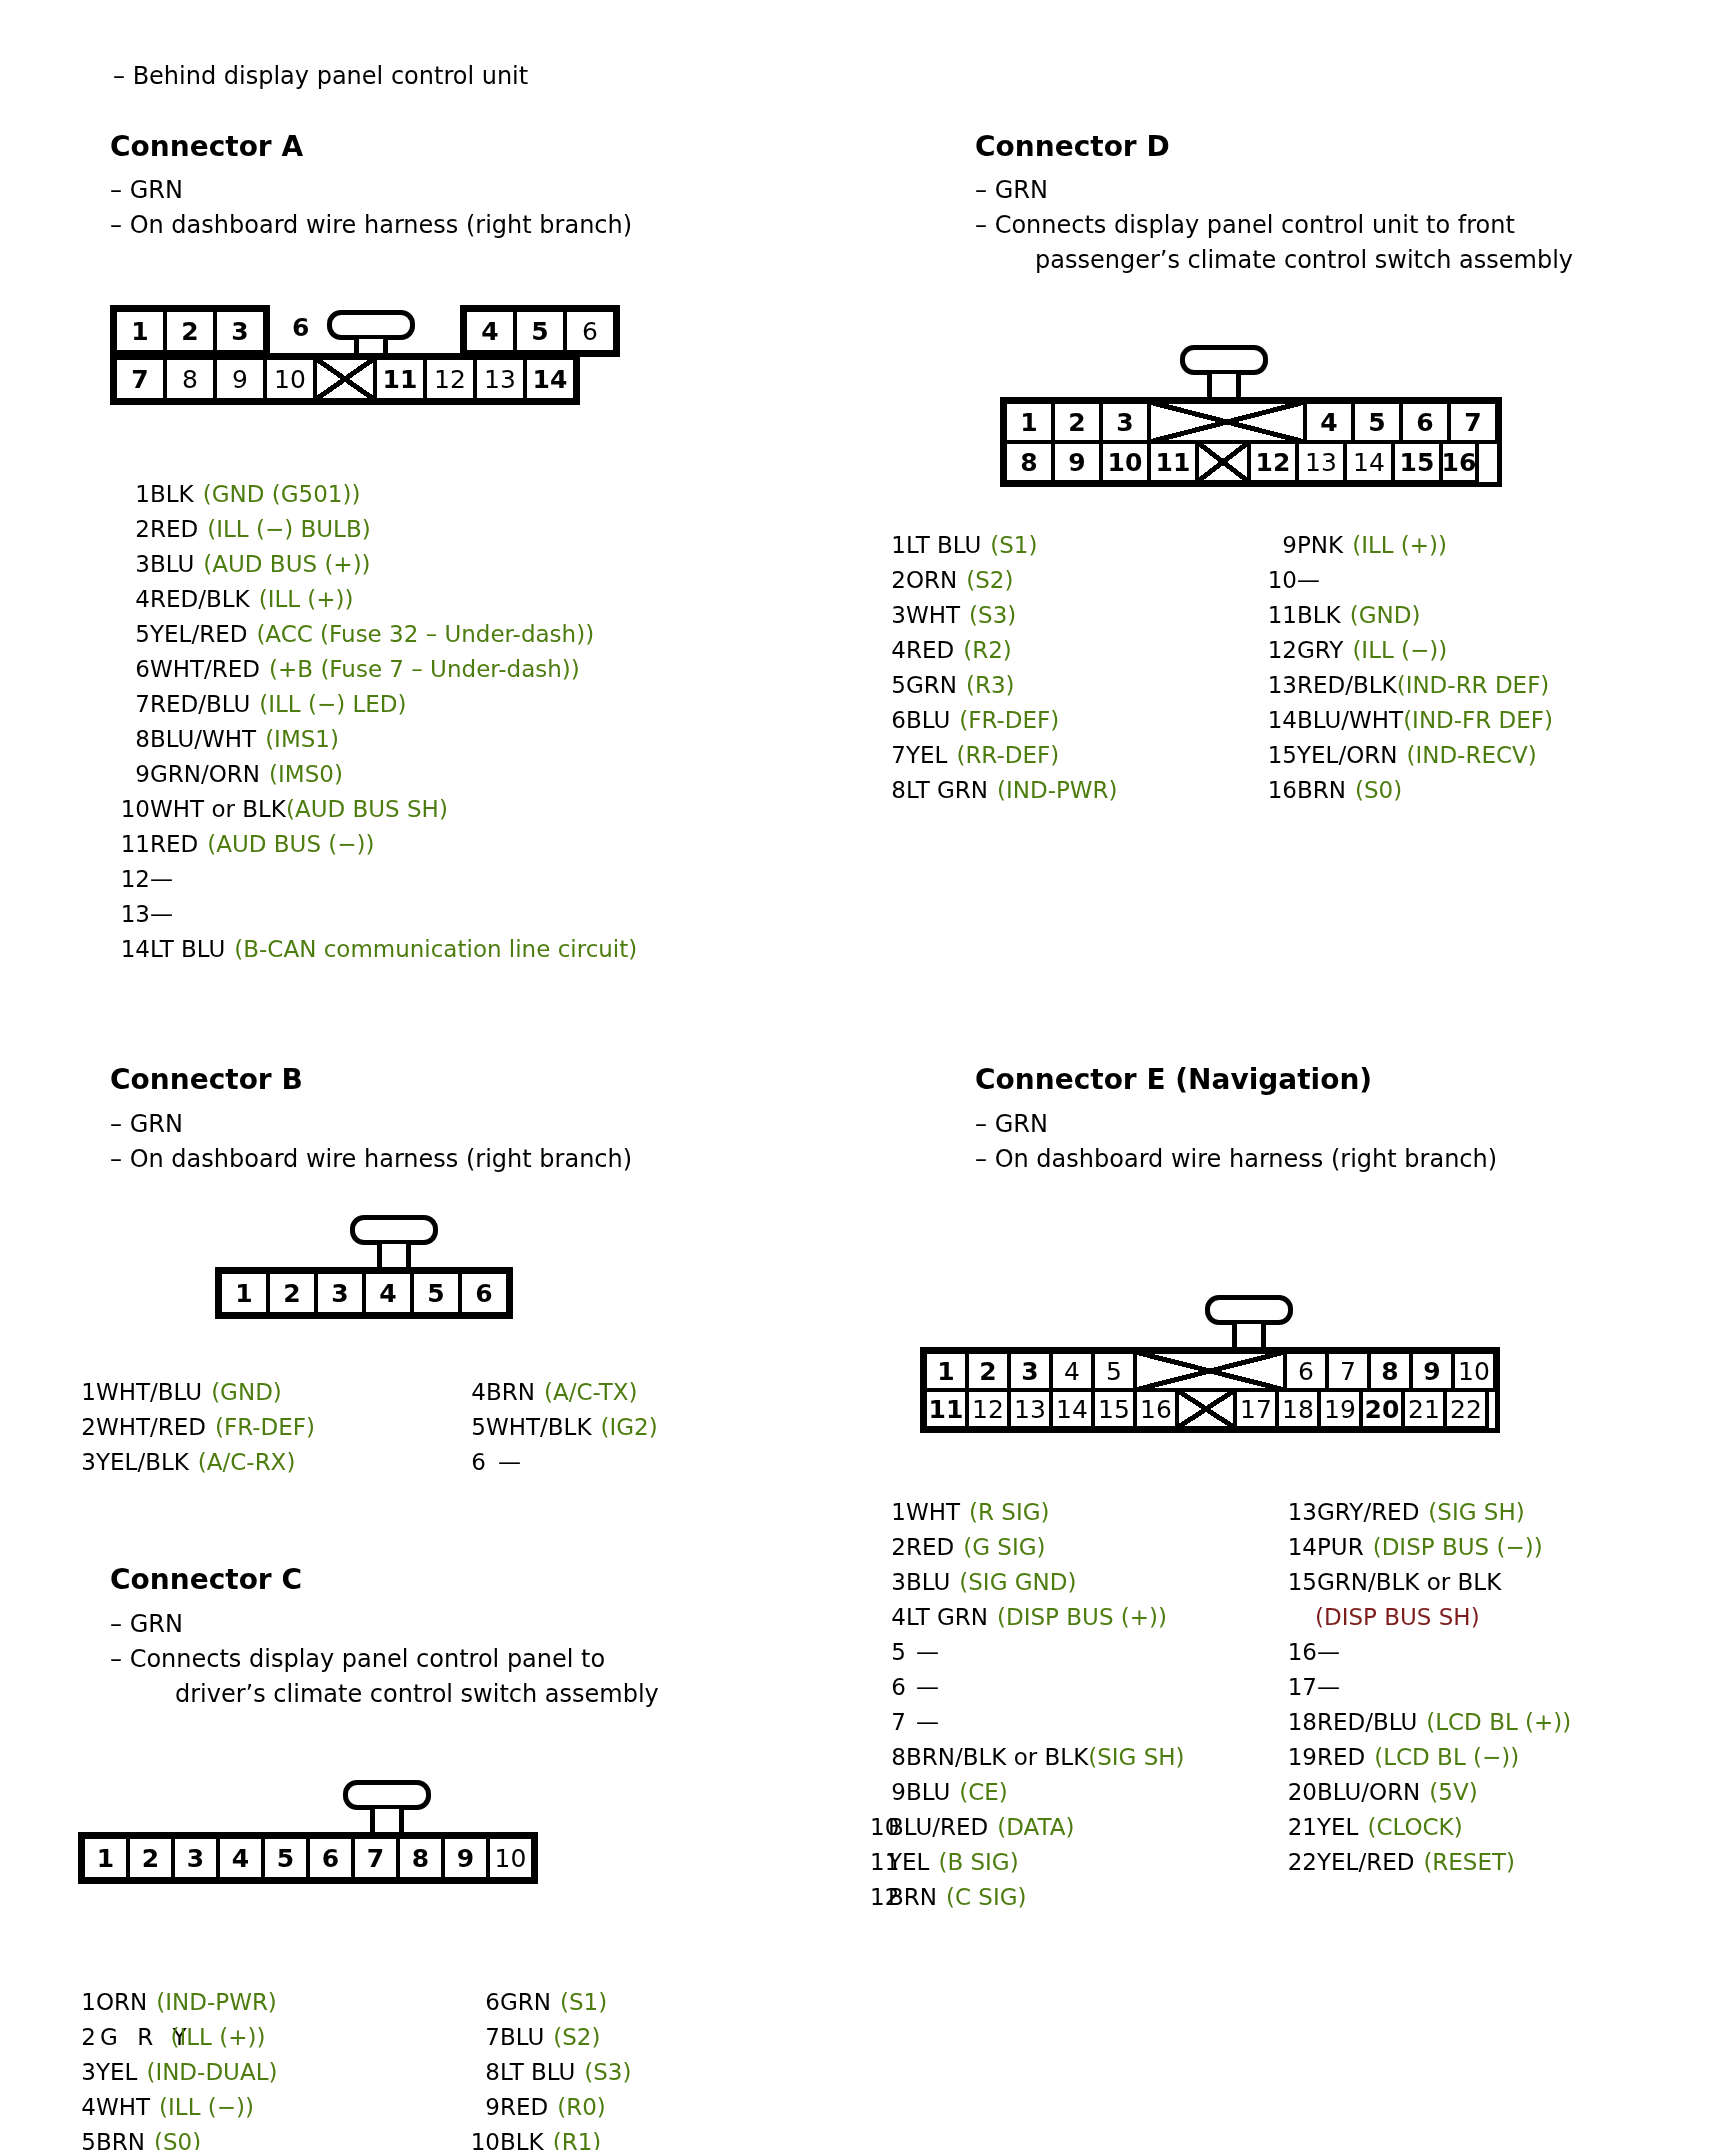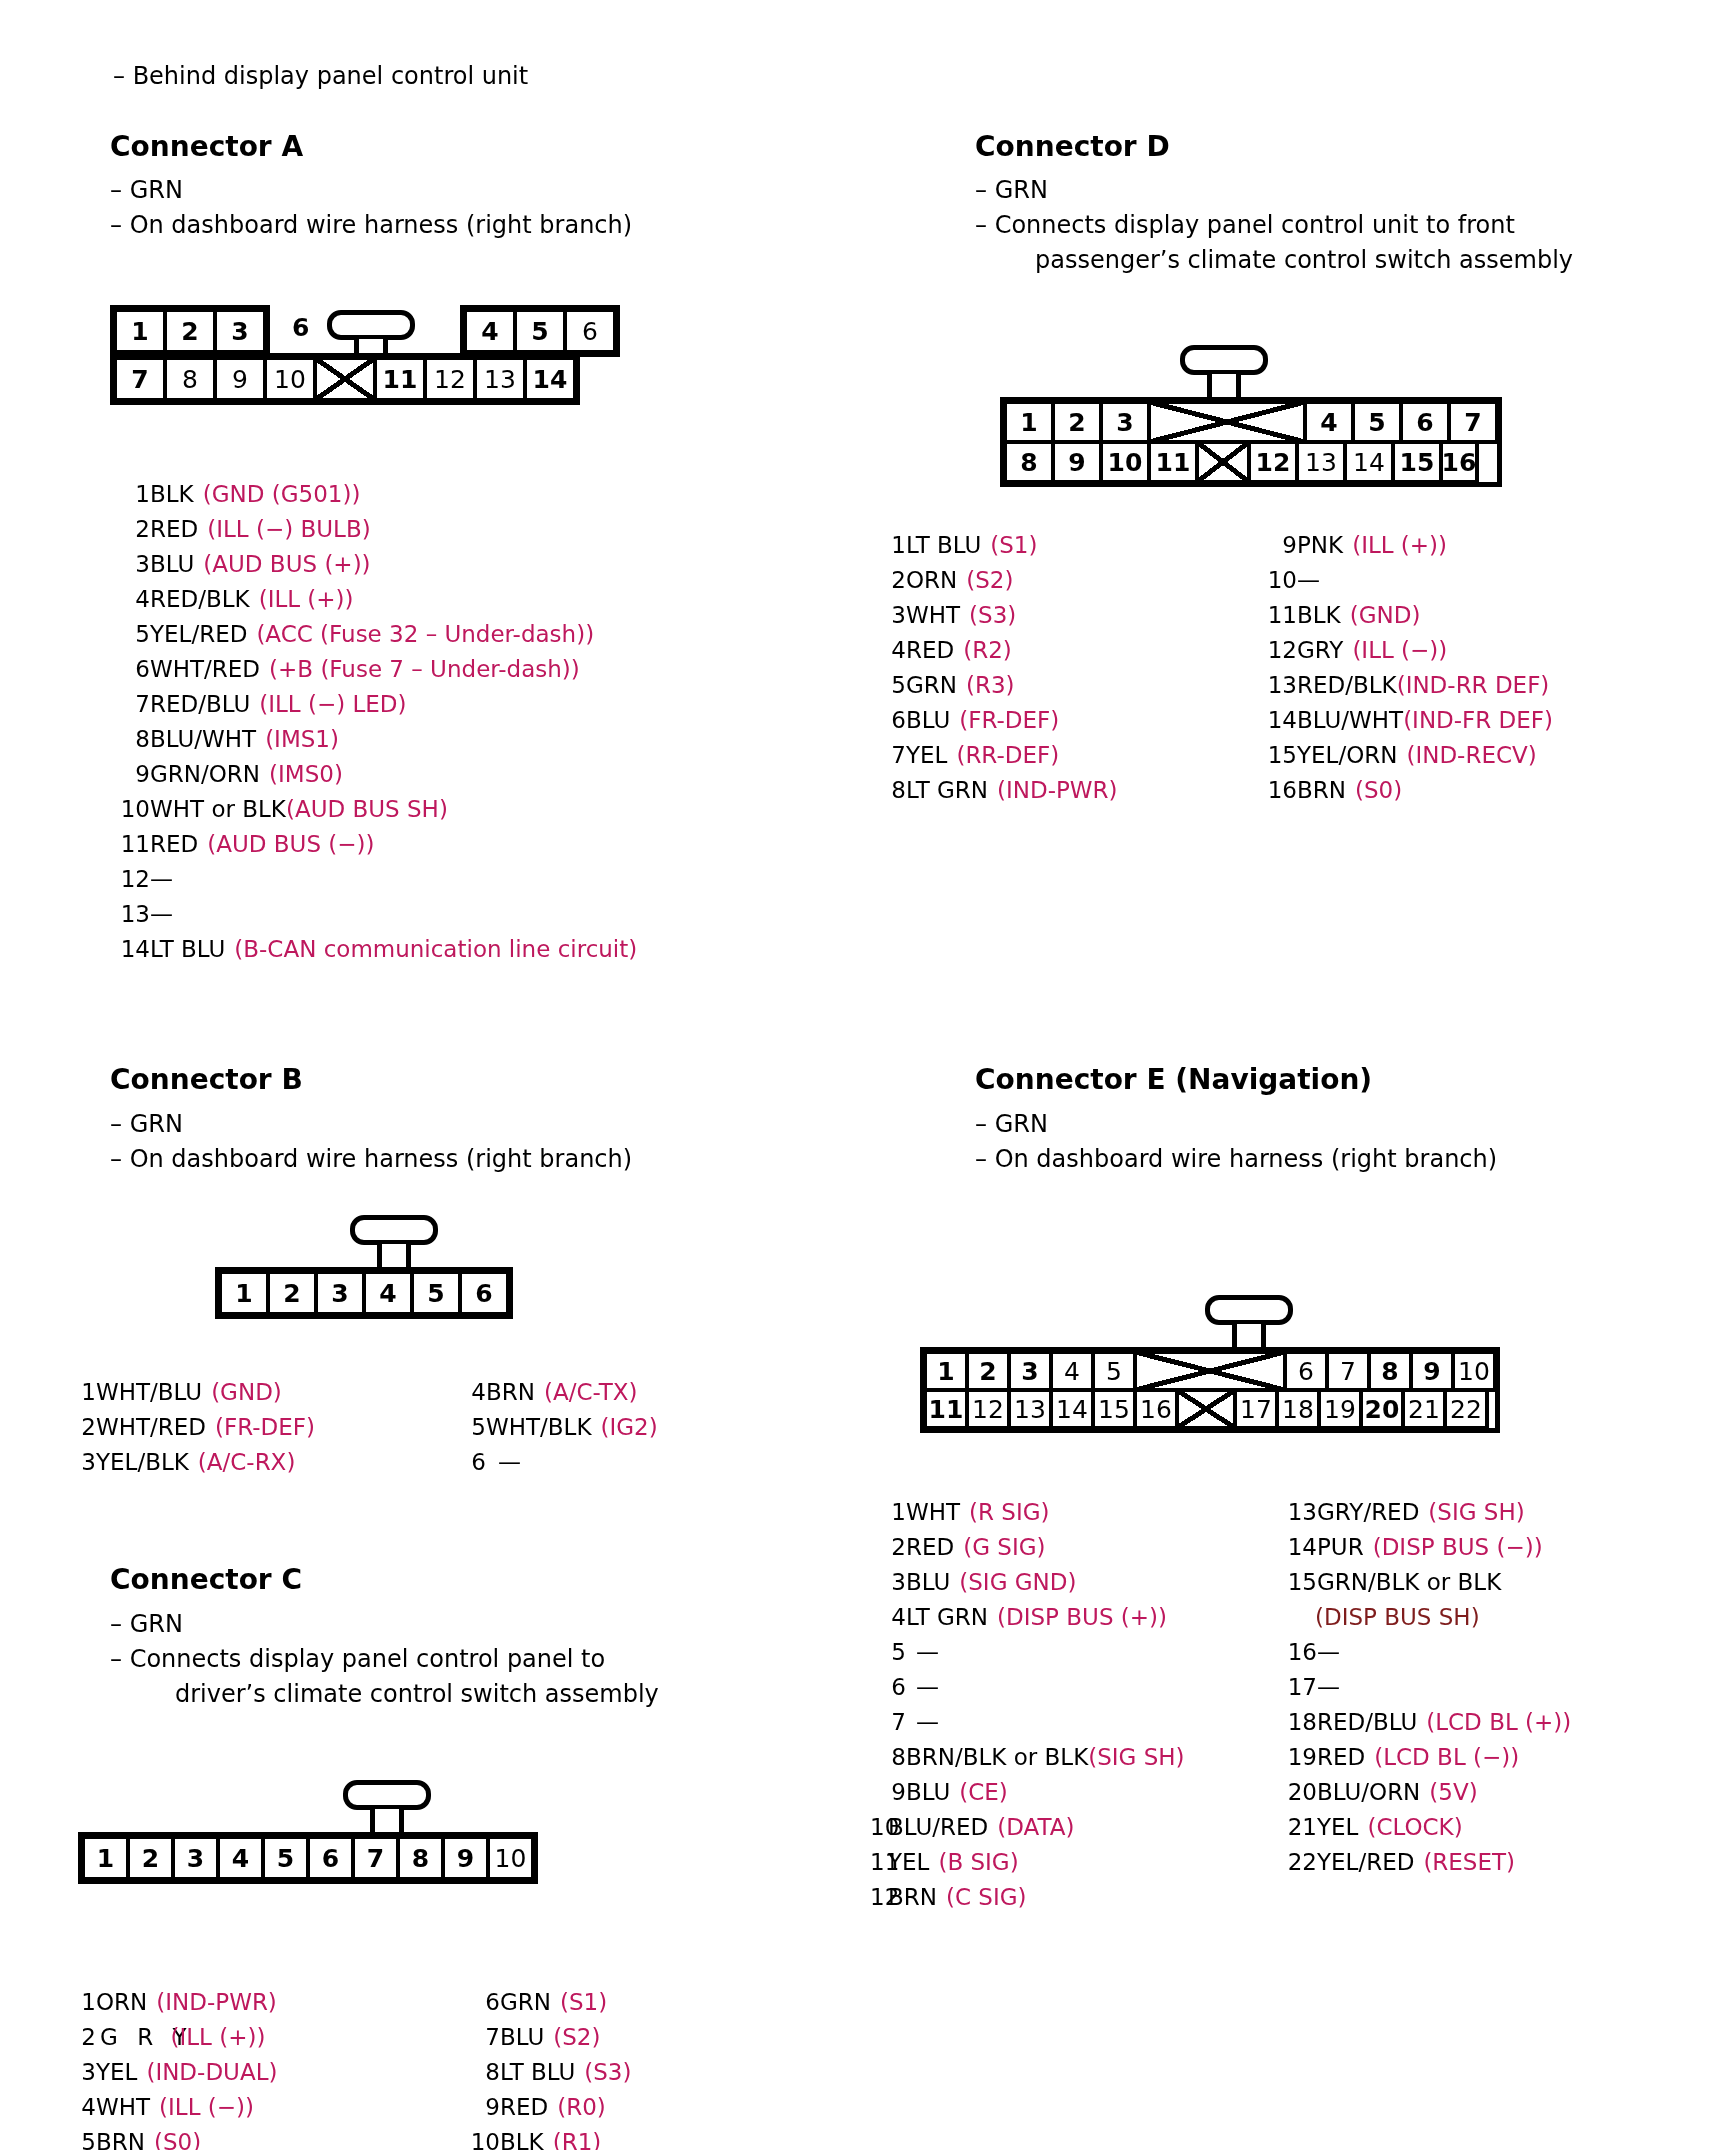--- a/index.html
+++ b/index.html
@@ -29,21 +29,21 @@
     position:absolute;font-size:24px;white-space:nowrap;
   }
 
   
   .pinlist{position:absolute;font-size:23px;line-height:35px;}
   .pinrow{display:flex;align-items:baseline;white-space:nowrap;}
   .pnum{
     display:inline-block;text-align:right;
     color:#000;
   }
-  .psig{color:#be185d;margin-left:0;}
+  .psig{color:#4d7c0f;margin-left:0;}
   .psig.gap{margin-left:9px;}
   .pcont{color:#7f1d1d;}
   .dash{color:#000;}
 
   
   .diagram{position:absolute;}
   .conn-row{display:flex;}
   .cell{
     border:4px solid #000;background:#fff;
     display:flex;align-items:center;justify-content:center;

